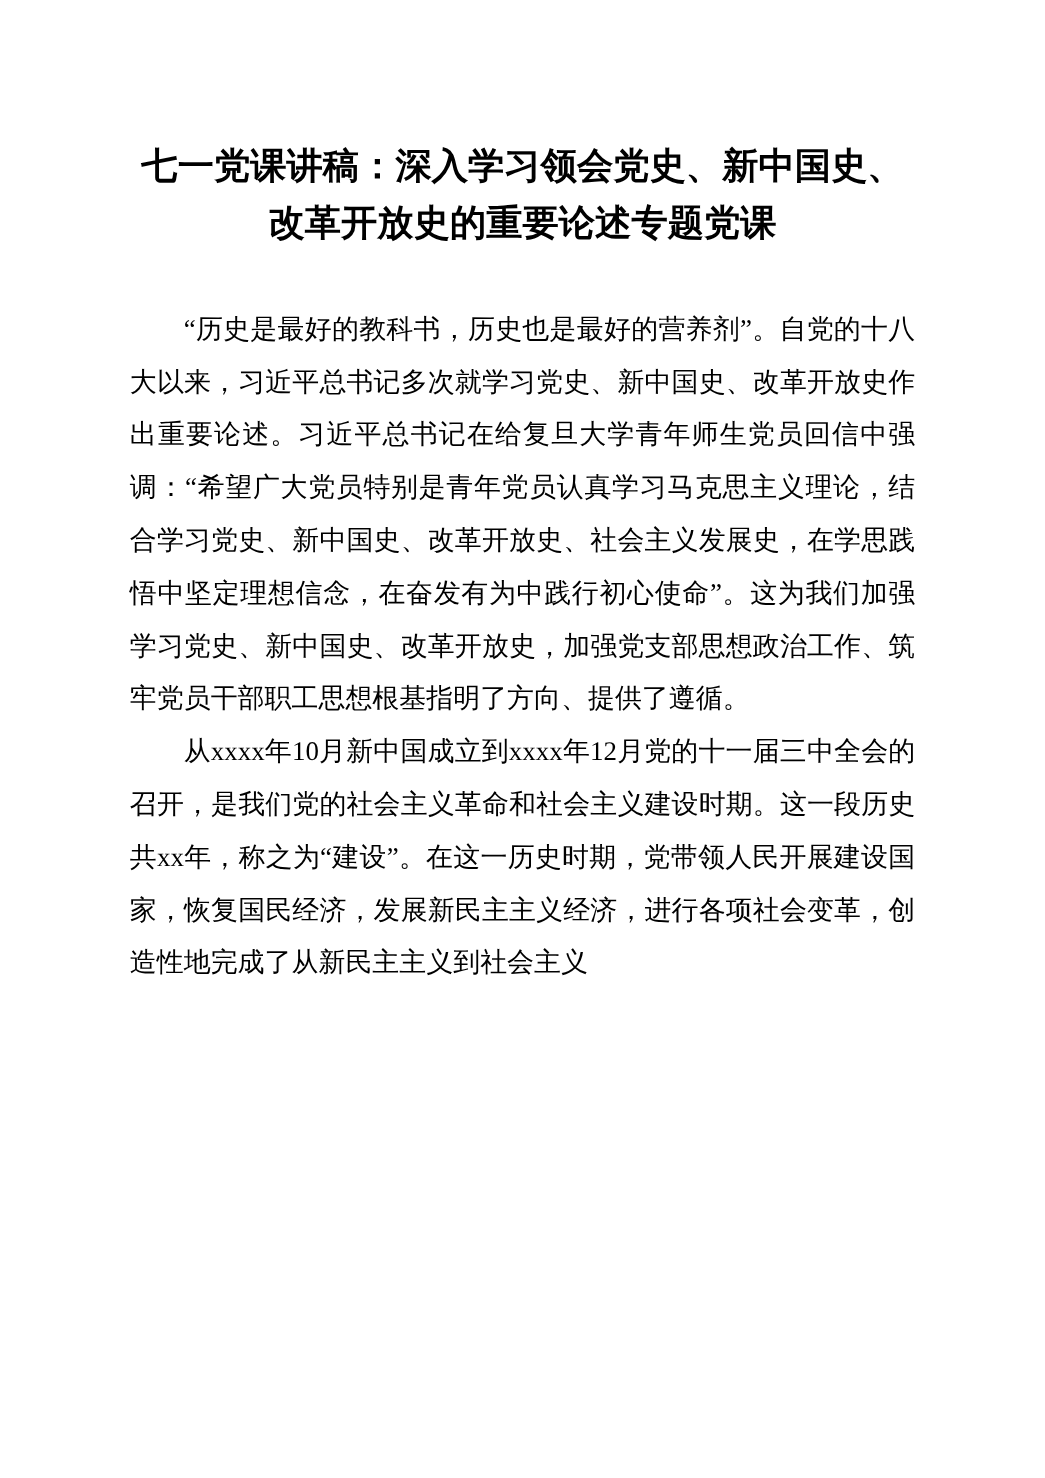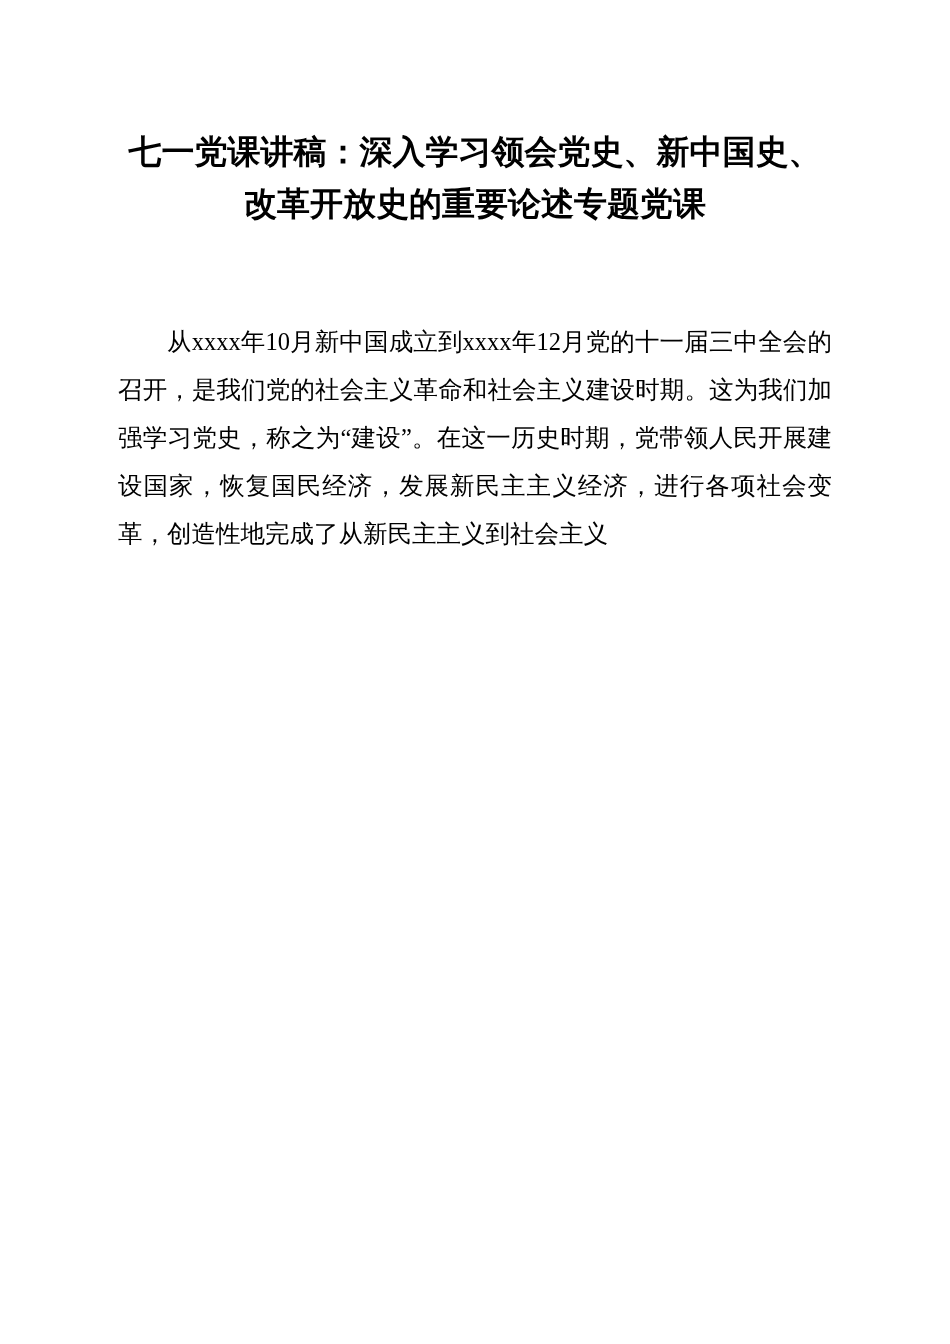--- a/index.html
+++ b/index.html
@@ -16,35 +16,36 @@
     color: #000000;
     padding: 126px 118px 0 118px;
     overflow: hidden;
   }
   .doc-title {
     font-size: 33px;
     line-height: 52px;
     font-weight: bold;
     text-align: center;
     color: #000000;
-    margin-bottom: 88px;
+    margin-bottom: 46px;
     font-family: "Liberation Serif", "DejaVu Serif", serif;
   }
   .doc-body p {
     font-size: 24.5px;
     line-height: 48px;
     text-align: justify;
     text-justify: inter-ideograph;
     text-indent: 2em;
     color: #000000;
     margin: 0;
   }
 </style>
 </head>
 <body>
 
 <div class="page">
   <h1 class="doc-title">七一党课讲稿：深入学习领会党史、新中国史、改革开放史的重要论述专题党课</h1>
 
   <div class="doc-body">
-    <p>从xxxx年10月新中国成立到xxxx年12月党的十一届三中全会的召开，是我们党的社会主义革命和社会主义建设时期。这为我们加强学习党史，称之为“建设”。在这一历史时期，党带领人民开展建设国家，恢复国民经济，发展新民主主义经济，进行各项社会变革，创造性地完成了从新民主主义到社会主义</p>
+    <p>“历史是最好的教科书，历史也是最好的营养剂”。自党的十八大以来，习近平总书记多次就学习党史、新中国史、改革开放史作出重要论述。习近平总书记在给复旦大学青年师生党员回信中强调：“希望广大党员特别是青年党员认真学习马克思主义理论，结合学习党史、新中国史、改革开放史、社会主义发展史，在学思践悟中坚定理想信念，在奋发有为中践行初心使命”。这为我们加强学习党史、新中国史、改革开放史，加强党支部思想政治工作、筑牢党员干部职工思想根基指明了方向、提供了遵循。</p>
+    <p>从xxxx年10月新中国成立到xxxx年12月党的十一届三中全会的召开，是我们党的社会主义革命和社会主义建设时期。这一段历史共xx年，称之为“建设”。在这一历史时期，党带领人民开展建设国家，恢复国民经济，发展新民主主义经济，进行各项社会变革，创造性地完成了从新民主主义到社会主义</p>
   </div>
 </div>
 
 </body></html>

